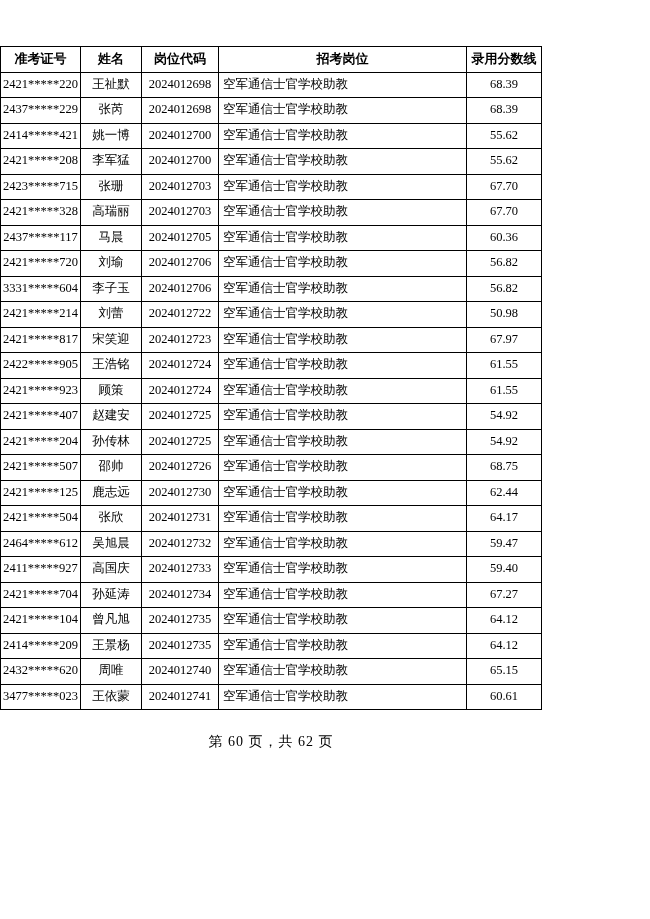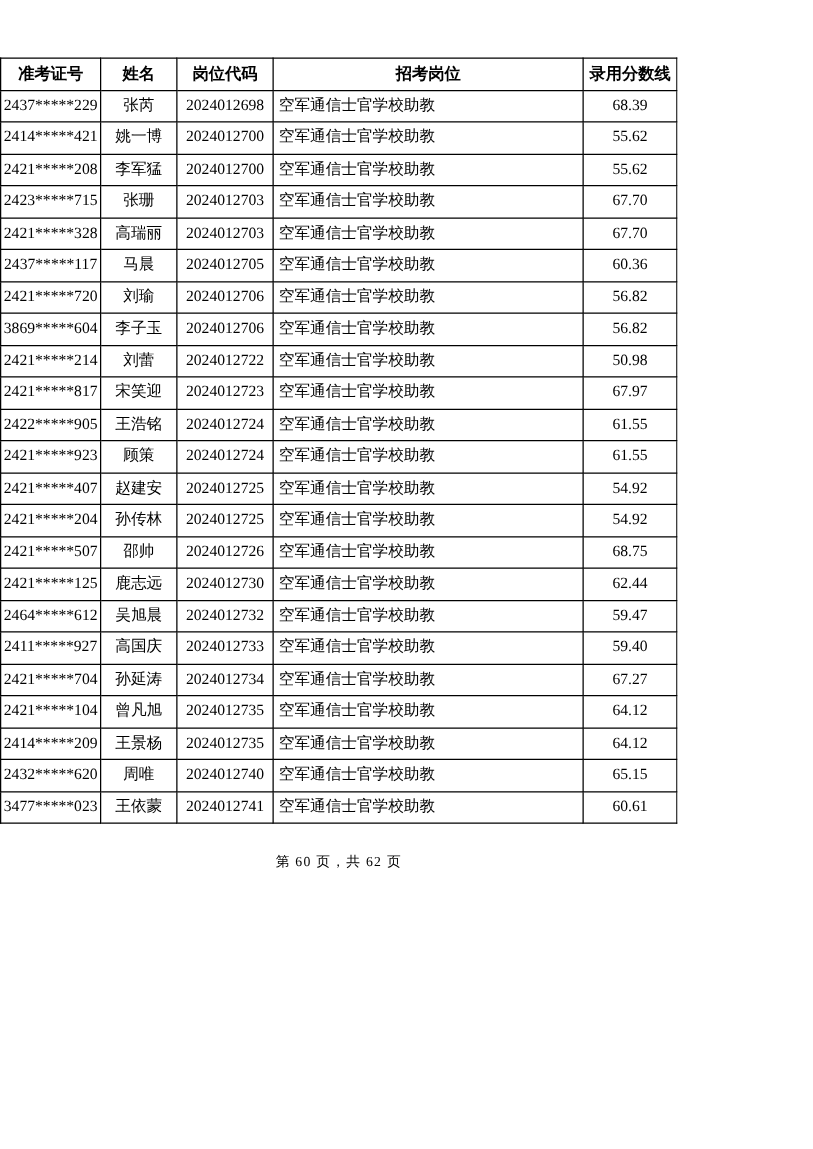--- a/index.html
+++ b/index.html
@@ -46,21 +46,21 @@
     padding-left: 4px;
   }
   .col-ticket { width: 80px; }
   .col-name   { width: 61px; }
   .col-code   { width: 77px; }
   .col-job    { width: 248px; }
   .col-score  { width: 75px; }
   .footer {
     margin-top: 23px;
     text-align: center;
-    font-size: 11px;
+    font-size: 14px;
     letter-spacing: 1px;
   }
 </style>
 </head>
 <body>
 
 <div class="page">
   <table class="score-table">
     <colgroup>
       <col class="col-ticket">
@@ -73,20 +73,27 @@
       <tr>
         <th>准考证号</th>
         <th>姓名</th>
         <th>岗位代码</th>
         <th>招考岗位</th>
         <th>录用分数线</th>
       </tr>
     </thead>
     <tbody>
         <tr>
+          <td>2421*****220</td>
+          <td>王祉默</td>
+          <td>2024012698</td>
+          <td class="ta-left">空军通信士官学校助教</td>
+          <td>68.39</td>
+        </tr>
+        <tr>
           <td>2437*****229</td>
           <td>张芮</td>
           <td>2024012698</td>
           <td class="ta-left">空军通信士官学校助教</td>
           <td>68.39</td>
         </tr>
         <tr>
           <td>2414*****421</td>
           <td>姚一博</td>
           <td>2024012700</td>
@@ -122,21 +129,21 @@
           <td>60.36</td>
         </tr>
         <tr>
           <td>2421*****720</td>
           <td>刘瑜</td>
           <td>2024012706</td>
           <td class="ta-left">空军通信士官学校助教</td>
           <td>56.82</td>
         </tr>
         <tr>
-          <td>3869*****604</td>
+          <td>3331*****604</td>
           <td>李子玉</td>
           <td>2024012706</td>
           <td class="ta-left">空军通信士官学校助教</td>
           <td>56.82</td>
         </tr>
         <tr>
           <td>2421*****214</td>
           <td>刘蕾</td>
           <td>2024012722</td>
           <td class="ta-left">空军通信士官学校助教</td>
@@ -183,20 +190,27 @@
           <td>2024012726</td>
           <td class="ta-left">空军通信士官学校助教</td>
           <td>68.75</td>
         </tr>
         <tr>
           <td>2421*****125</td>
           <td>鹿志远</td>
           <td>2024012730</td>
           <td class="ta-left">空军通信士官学校助教</td>
           <td>62.44</td>
+        </tr>
+        <tr>
+          <td>2421*****504</td>
+          <td>张欣</td>
+          <td>2024012731</td>
+          <td class="ta-left">空军通信士官学校助教</td>
+          <td>64.17</td>
         </tr>
         <tr>
           <td>2464*****612</td>
           <td>吴旭晨</td>
           <td>2024012732</td>
           <td class="ta-left">空军通信士官学校助教</td>
           <td>59.47</td>
         </tr>
         <tr>
           <td>2411*****927</td>

